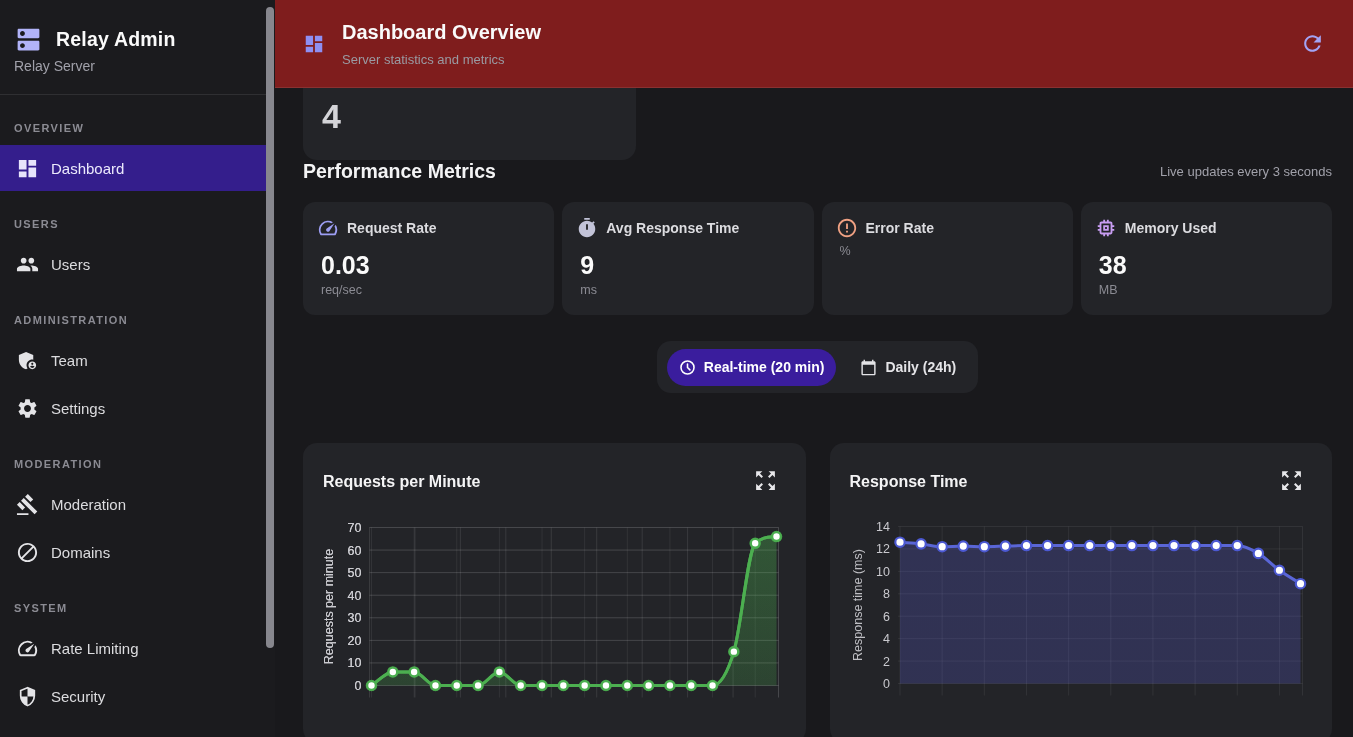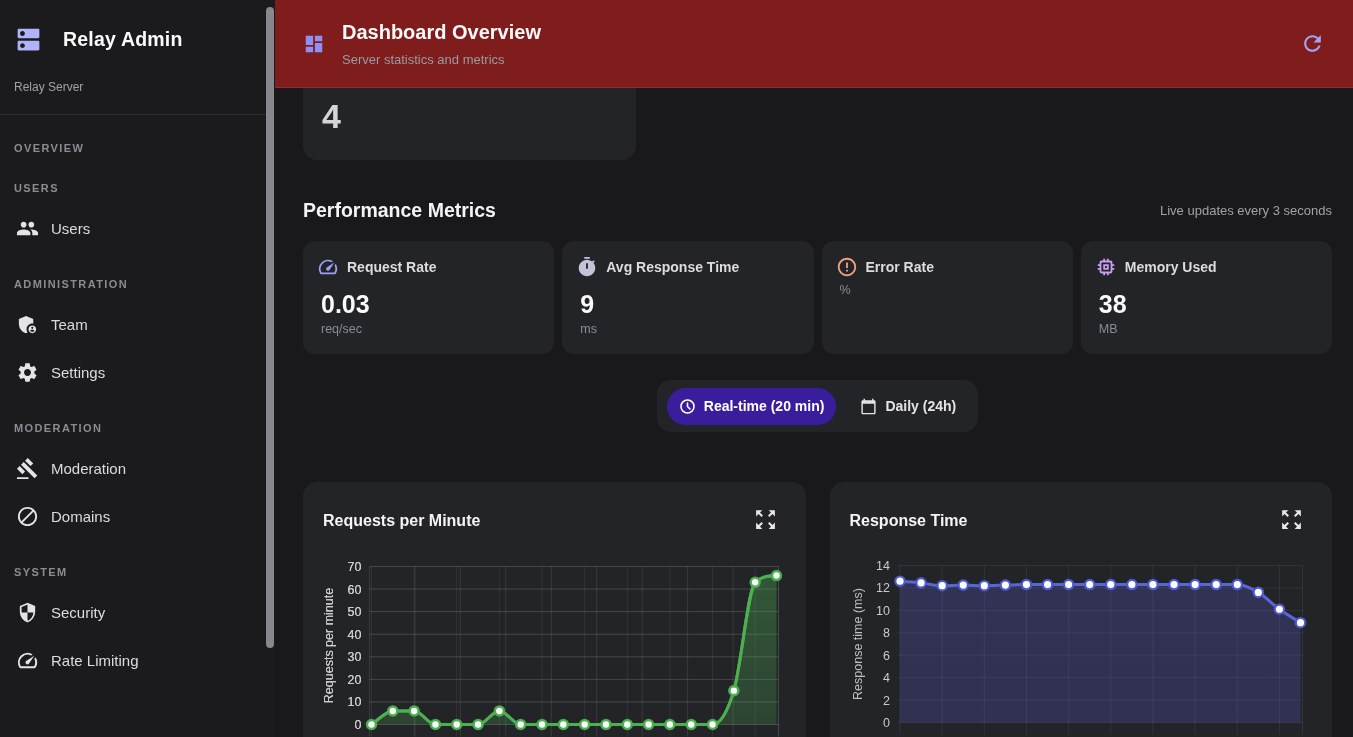--- a/index.html
+++ b/index.html
@@ -3,22 +3,22 @@
 <meta charset="utf-8">
 <style>
 * { margin:0; padding:0; box-sizing:border-box; }
 html,body { width:1353px; height:737px; overflow:hidden; background:#19191c; font-family:"Liberation Sans", sans-serif; }
 .app { display:flex; width:1353px; height:737px; }
 
 .sidebar { width:275px; min-width:275px; background:#1b1b1e; position:relative; height:737px; }
 .side-inner { width:266px; }
 .logo-row { display:flex; align-items:center; padding:25px 16px 0 14px; }
 .logo-row svg { width:29px; height:29px; }
-.logo-title { font-size:19.5px; font-weight:bold; color:#fafafa; margin-left:20px; letter-spacing:0.2px; }
-.logo-sub { font-size:12px; color:#a1a1aa; padding:4px 16px 0 14px;margin-top:22px; }
+.logo-title { font-size:19.5px; font-weight:bold; color:#fafafa; margin-left:13px; letter-spacing:0.2px; }
+.logo-sub { font-size:14px; color:#a1a1aa; padding:4px 16px 0 14px; }
 .side-divider { border-bottom:1px solid rgba(255,255,255,0.09); margin-top:20px; }
 .nav-label { margin:26px 16px 10px 14px; font-size:11px; font-weight:bold; letter-spacing:1.4px; color:#8b8b93; height:14px; line-height:14px; }
 .nav-item { height:46px; display:flex; align-items:center; padding-left:16px; color:#dcdcdf; }
 .nav-item + .nav-item { margin-top:2px; }
 .nav-item svg { width:23px; height:23px; flex:none; }
 .nav-item span { margin-left:12px; font-size:15px; }
 .nav-item.active { background:#341e8c; color:#eceafc; }
 .sb-thumb { position:absolute; right:1px; top:7px; width:8px; height:641px; background:#87878e; border-radius:4px; }
 
 .main { flex:1; height:737px; display:flex; flex-direction:column; background:#19191c; }
@@ -27,21 +27,21 @@
 .header-text { margin-left:17px; }
 .header-title { font-size:20px; font-weight:bold; color:#fafafa; }
 .header-sub { font-size:13px; color:#9a9aa2; margin-top:8px; }
 .header-spacer { flex:1; }
 .refresh svg { width:25px; height:25px; display:block; }
 .content { flex:1; padding:0 21px 0 28px; }
 
 .topcard { width:333px; height:72px; background:#232428; border-radius:0 0 14px 14px; position:relative; }
 .topcard .num { position:absolute; left:19px; top:11px; font-size:34px; line-height:34px; font-weight:bold; color:#d4d4d8; }
 
-.sect-row { display:flex; align-items:center; margin-top:39px; height:23px; }
+.sect-row { display:flex; align-items:center; height:23px; }
 .sect-title { font-size:19.5px; font-weight:bold; color:#f4f4f5; }
 .sect-note { margin-left:auto; font-size:13px; color:#a1a1aa; }
 
 .metrics { display:flex; gap:8px; margin-top:19px; }
 .mcard { flex:1; background:#232428; border-radius:12px; height:113px; padding:15px 18px; }
 .mcard .mrow { display:flex; align-items:center; margin-left:-4px; }
 .mcard .mrow svg { width:22px; height:22px; }
 .mcard .mlabel { margin-left:8px; font-size:14px; font-weight:bold; color:#dcdce0; }
 .mcard .mvalue { font-size:25px; font-weight:bold; color:#fafafa; margin-top:13px; line-height:26px; }
 .mcard .munit { font-size:12.5px; color:#8b8b93; margin-top:5px; }
@@ -65,20 +65,26 @@
     <div class="side-inner">
       <div class="logo-row">
         <svg viewBox="0 0 24 24" fill="#b1b3f8">
             <path d="M20 13H4c-.55 0-1 .45-1 1v6c0 .55.45 1 1 1h16c.55 0 1-.45 1-1v-6c0-.55-.45-1-1-1zM7 19c-1.1 0-2-.9-2-2s.9-2 2-2 2 .9 2 2-.9 2-2 2zM20 3H4c-.55 0-1 .45-1 1v6c0 .55.45 1 1 1h16c.55 0 1-.45 1-1V4c0-.55-.45-1-1-1zM7 9c-1.1 0-2-.9-2-2s.9-2 2-2 2 .9 2 2-.9 2-2 2z"></path>
           </svg>
         <div class="logo-title">Relay Admin</div>
       </div>
       <div class="logo-sub">Relay Server</div>
       <div class="side-divider"></div>
       <div class="nav-label">OVERVIEW</div>
+      <div class="nav-item active">
+        <svg viewBox="0 0 24 24" fill="#e7e4fb">
+            <path d="M3 13h8V3H3v10zm0 8h8v-6H3v6zm10 0h8V11h-8v10zm0-18v6h8V3h-8z"></path>
+          </svg>
+        <span>Dashboard</span>
+      </div>
       <div class="nav-label">USERS</div>
       <div class="nav-item">
         <svg viewBox="0 0 24 24" fill="#e4e4e7">
             <path d="M16 11c1.66 0 2.99-1.34 2.99-3S17.66 5 16 5c-1.66 0-3 1.34-3 3s1.34 3 3 3zm-8 0c1.66 0 2.99-1.34 2.99-3S9.66 5 8 5C6.34 5 5 6.34 5 8s1.34 3 3 3zm0 2c-2.33 0-7 1.17-7 3.5V19h14v-2.5c0-2.33-4.67-3.5-7-3.5zm8 0c-.29 0-.62.02-.97.05 1.16.84 1.97 1.97 1.97 3.45V19h6v-2.5c0-2.33-4.67-3.5-7-3.5z"></path>
           </svg>
         <span>Users</span>
       </div>
       <div class="nav-label">ADMINISTRATION</div>
       <div class="nav-item">
         <svg viewBox="0 0 24 24" fill="#e4e4e7">
@@ -100,40 +106,40 @@
           </svg>
         <span>Moderation</span>
       </div>
       <div class="nav-item">
         <svg viewBox="0 0 24 24" fill="#e4e4e7">
             <path d="M12 2C6.48 2 2 6.48 2 12s4.48 10 10 10 10-4.48 10-10S17.52 2 12 2zM4 12c0-4.42 3.58-8 8-8 1.85 0 3.55.63 4.9 1.69L5.69 16.9C4.63 15.55 4 13.85 4 12zm8 8c-1.85 0-3.55-.63-4.9-1.69L18.31 7.1C19.37 8.45 20 10.15 20 12c0 4.42-3.58 8-8 8z"></path>
           </svg>
         <span>Domains</span>
       </div>
       <div class="nav-label">SYSTEM</div>
+      <div class="nav-item">
+        <svg viewBox="0 0 24 24" fill="#e4e4e7">
+            <path d="M20.38 8.57l-1.23 1.85a8 8 0 0 1-.22 7.58H5.07A8 8 0 0 1 15.58 6.85l1.85-1.23A10 10 0 0 0 3.35 19a2 2 0 0 0 1.72 1h13.85a2 2 0 0 0 1.74-1 10 10 0 0 0-.27-10.44zm-9.79 6.84a2 2 0 0 0 2.83 0l5.66-8.49-8.49 5.66a2 2 0 0 0 0 2.83z"></path>
+          </svg>
+        <span>Rate Limiting</span>
+      </div>
       <div class="nav-item">
         <svg viewBox="0 0 24 24">
           <defs>
               <clipPath id="shieldclip">
                 <path d="M12 2.9L4.9 5.8v5.4c0 4.7 3.0 9.0 7.1 10.2 4.1-1.2 7.1-5.5 7.1-10.2V5.8L12 2.9z"></path>
               </clipPath>
             </defs>
           <path fill="none" stroke="#e4e4e7" stroke-width="1.8" d="M12 2.9L4.9 5.8v5.4c0 4.7 3.0 9.0 7.1 10.2 4.1-1.2 7.1-5.5 7.1-10.2V5.8L12 2.9z"></path>
           <g clip-path="url(#shieldclip)" fill="#e4e4e7">
               <rect x="12" y="1" width="9" height="11"></rect>
               <rect x="3" y="12" width="9" height="11"></rect>
             </g>
         </svg>
         <span>Security</span>
-      </div>
-      <div class="nav-item">
-        <svg viewBox="0 0 24 24" fill="#e4e4e7">
-            <path d="M20.38 8.57l-1.23 1.85a8 8 0 0 1-.22 7.58H5.07A8 8 0 0 1 15.58 6.85l1.85-1.23A10 10 0 0 0 3.35 19a2 2 0 0 0 1.72 1h13.85a2 2 0 0 0 1.74-1 10 10 0 0 0-.27-10.44zm-9.79 6.84a2 2 0 0 0 2.83 0l5.66-8.49-8.49 5.66a2 2 0 0 0 0 2.83z"></path>
-          </svg>
-        <span>Rate Limiting</span>
       </div>
     </div>
     <div class="sb-thumb"></div>
   </div>
   <div class="main">
     <div class="header">
       <div class="header-icon">
           <svg viewBox="0 0 24 24" fill="#8e8ff2">
             <path d="M3 13h8V3H3v10zm0 8h8v-6H3v6zm10 0h8V11h-8v10zm0-18v6h8V3h-8z"></path>
           </svg>

